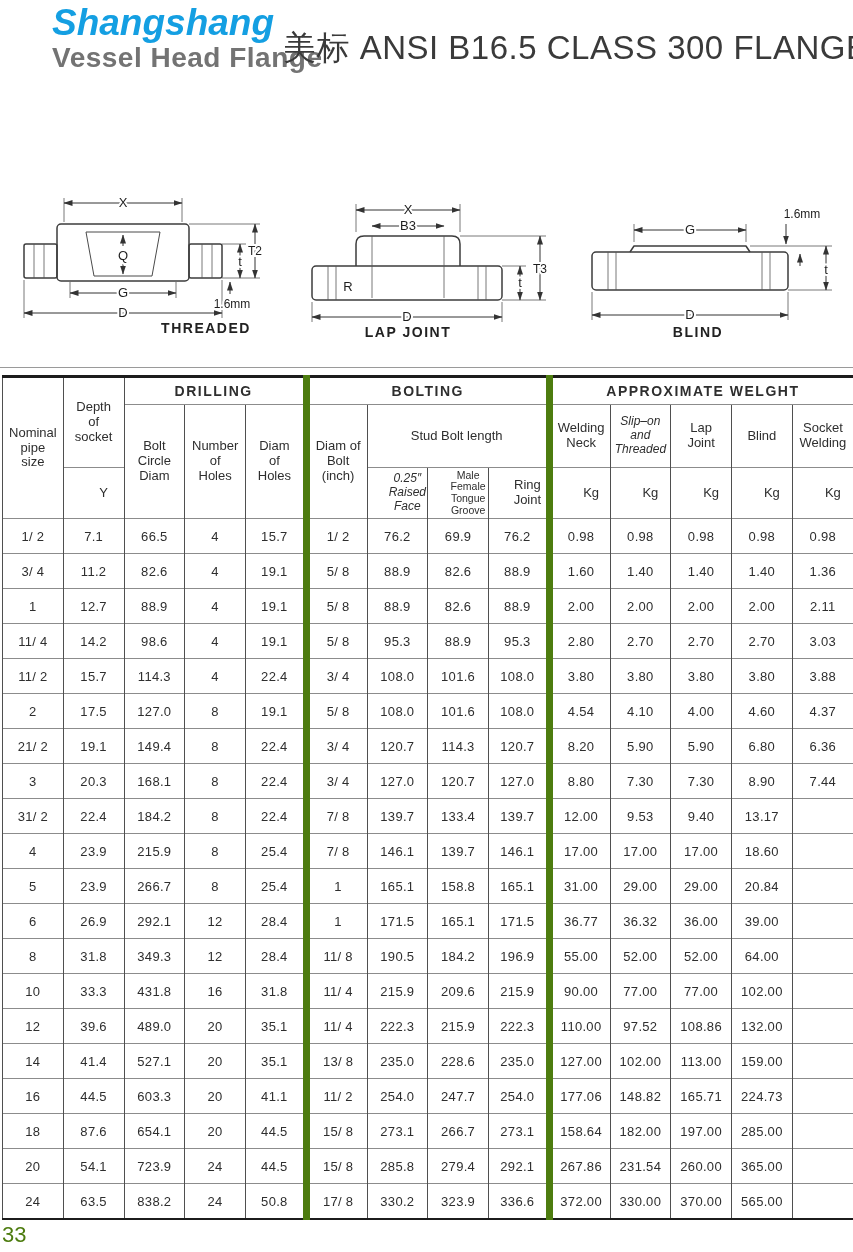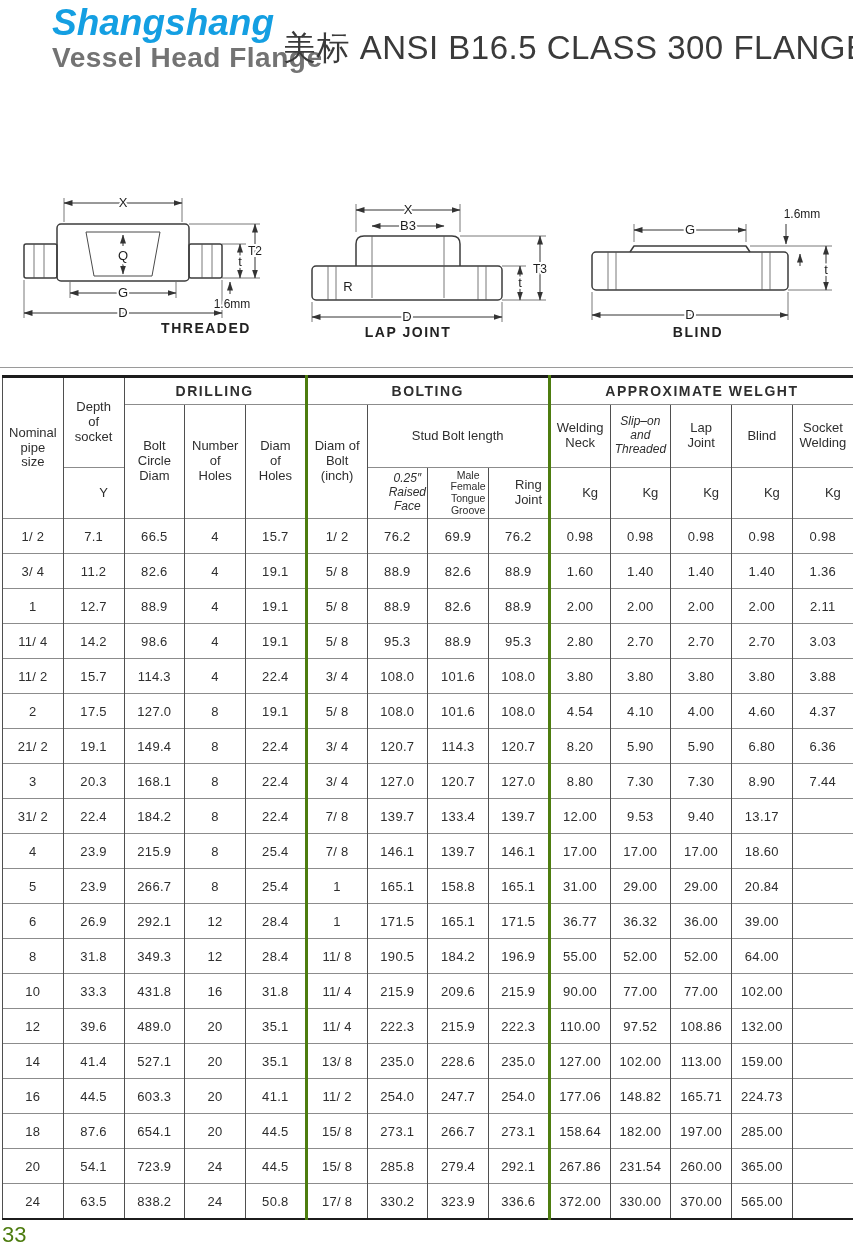--- a/index.html
+++ b/index.html
@@ -31,21 +31,21 @@
   table.spec{position:absolute;left:2px;top:375px;width:851px;border-collapse:collapse;
              table-layout:fixed;border-top:3px solid #1c1c1c;border-bottom:2px solid #1c1c1c;
              border-left:1px solid #555;}
   .spec th,.spec td{border-left:1px solid #4f4f4f;border-top:1px solid #8c8c8c;
              text-align:center;vertical-align:middle;padding:0;font-weight:normal;
              color:#2e2e2e;overflow:hidden;}
   .spec th{font-size:13px;line-height:1.15;white-space:pre-line;}
   .spec th.grp{font-size:14px;letter-spacing:1.5px;font-weight:bold;}
   .spec th.sm{font-size:12px;font-style:italic;}
   .spec th.xs{font-size:10.5px;line-height:1.1;}
-  .spec .gb{border-left:3px solid #4d7c0f;}
+  .spec .gb{border-left:7px solid #4d7c0f;}
   .spec tr.h1 th{height:26px;}
   .spec tr.h2 th{height:62px;}
   .spec tr.h3 th{height:50px;padding-left:20px;}
   .spec td{height:34px;font-size:13px;letter-spacing:.3px;}
   
   .pageno{position:absolute;left:2px;top:1222px;font-size:22px;color:#4d7c0f;}
 </style>
 </head>
 <body>
 

